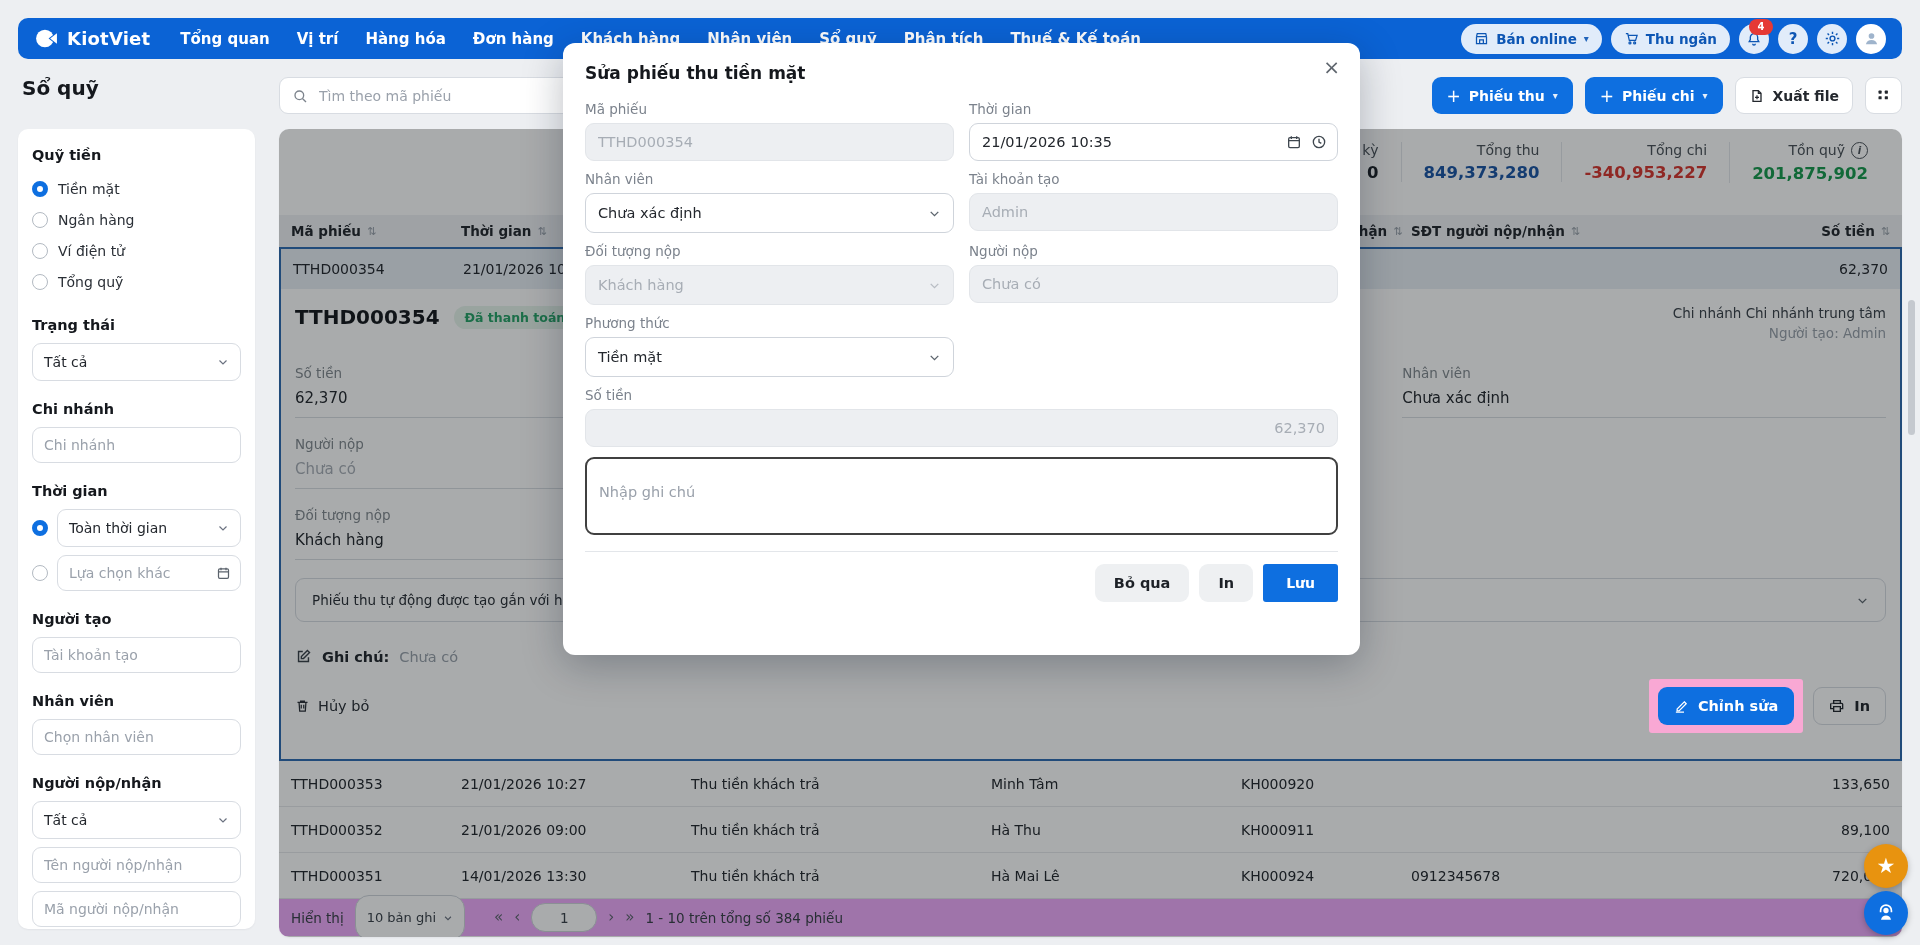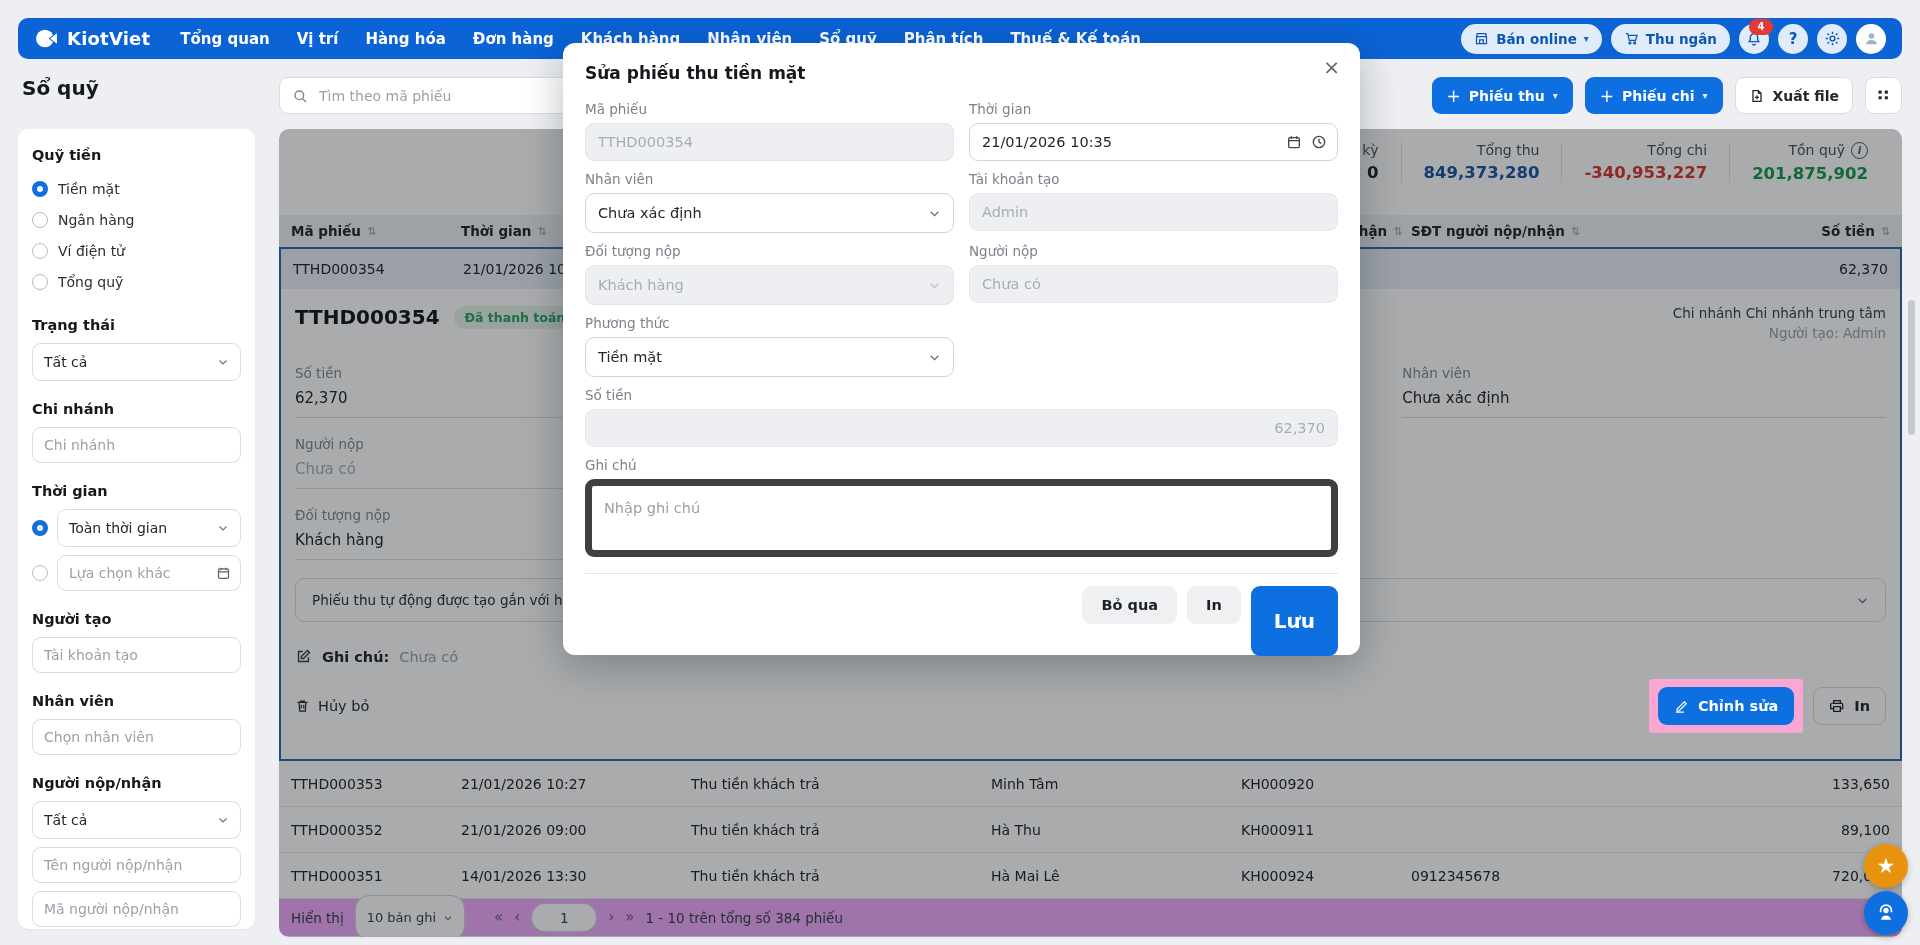--- a/index.html
+++ b/index.html
@@ -121,26 +121,26 @@
   .m-label{font-size:13.5px;color:#7b828c;margin-bottom:6px}
   .m-inp{width:100%;height:38px;border:1px solid #cfd4db;border-radius:9px;padding:0 12px;font-size:14.5px;color:#23272d;background:#fff}
   .m-inp.dis{background:#edeff2;border-color:#e2e5e9;color:#a7adb5}
   .m-select{height:38px;border:1px solid #cfd4db;border-radius:9px;display:flex;align-items:center;justify-content:space-between;
         padding:0 12px;font-size:14.5px;color:#23272d;background:#fff;cursor:pointer}
   .m-select.dis{background:#edeff2;border-color:#e2e5e9;color:#a7adb5;cursor:default}
   .time-wrap{position:relative}
   .time-wrap input{padding-right:66px}
   .time-icons{position:absolute;right:11px;top:0;height:38px;display:flex;align-items:center;gap:9px;color:#3f474f}
   .amt input{text-align:right}
-  .m-note textarea{width:100%;height:78px;border:7px solid #404040;border-radius:9px;padding:14px 12px;font-size:14.5px;resize:none}
+  .m-note textarea{width:100%;height:78px;border:2px solid #404040;border-radius:9px;padding:25px 12px;font-size:14.5px;resize:none}
   .m-divider{margin-top:12px;border-top:1px solid #e3e6ea}
   .m-footer{margin-top:12px;display:flex;justify-content:flex-end;gap:10px}
   .btn-grey{height:38px;background:#eef0f2;border-radius:9px;padding:0 19px;font-size:14.5px;font-weight:700;color:#1d2127;
         display:flex;align-items:center;cursor:pointer}
-  .btn-primary{height:38px;background:#0e6fe0;border-radius:9px;padding:16px 23px;font-size:20px;font-weight:700;color:#fff;
+  .btn-primary{height:38px;background:#0e6fe0;border-radius:3px;padding:0 23px;font-size:14px;font-weight:700;color:#fff;
         display:flex;align-items:center;cursor:pointer}
 
   
   .page-scrollbar{position:absolute;right:5px;top:300px;width:7px;height:135px;background:#c5c9cf;border-radius:4px;z-index:40}
   .float-btn{position:absolute;left:1864px;width:44px;height:44px;border-radius:50%;display:flex;align-items:center;
         justify-content:center;z-index:120;cursor:pointer;box-shadow:0 2px 6px rgba(0,0,0,.25)}
   .float-star{top:844px;background:#e8930f;color:#fff;font-size:21px}
   .float-support{top:891px;background:#0e6fe0;color:#fff}
 </style>
 </head>
@@ -618,21 +618,20 @@
       </div>
     </div>
     <div></div>
 
     <div class="m-field amt" style="grid-column:1 / span 2">
       <div class="m-label">Số tiền</div>
       <input class="m-inp dis" disabled="" value="62,370" style="">
     </div>
 
     <div class="m-field m-note" style="grid-column:1 / span 2;margin-bottom:0">
-      <div class="m-label">Ghi chú</div>
       <textarea placeholder="Nhập ghi chú" style=""></textarea>
     </div>
   </div>
 
   <div class="m-divider"></div>
   <div class="m-footer">
     <div class="btn-grey">Bỏ qua</div>
     <div class="btn-grey">In</div>
     <div class="btn-primary">Lưu</div>
   </div>

